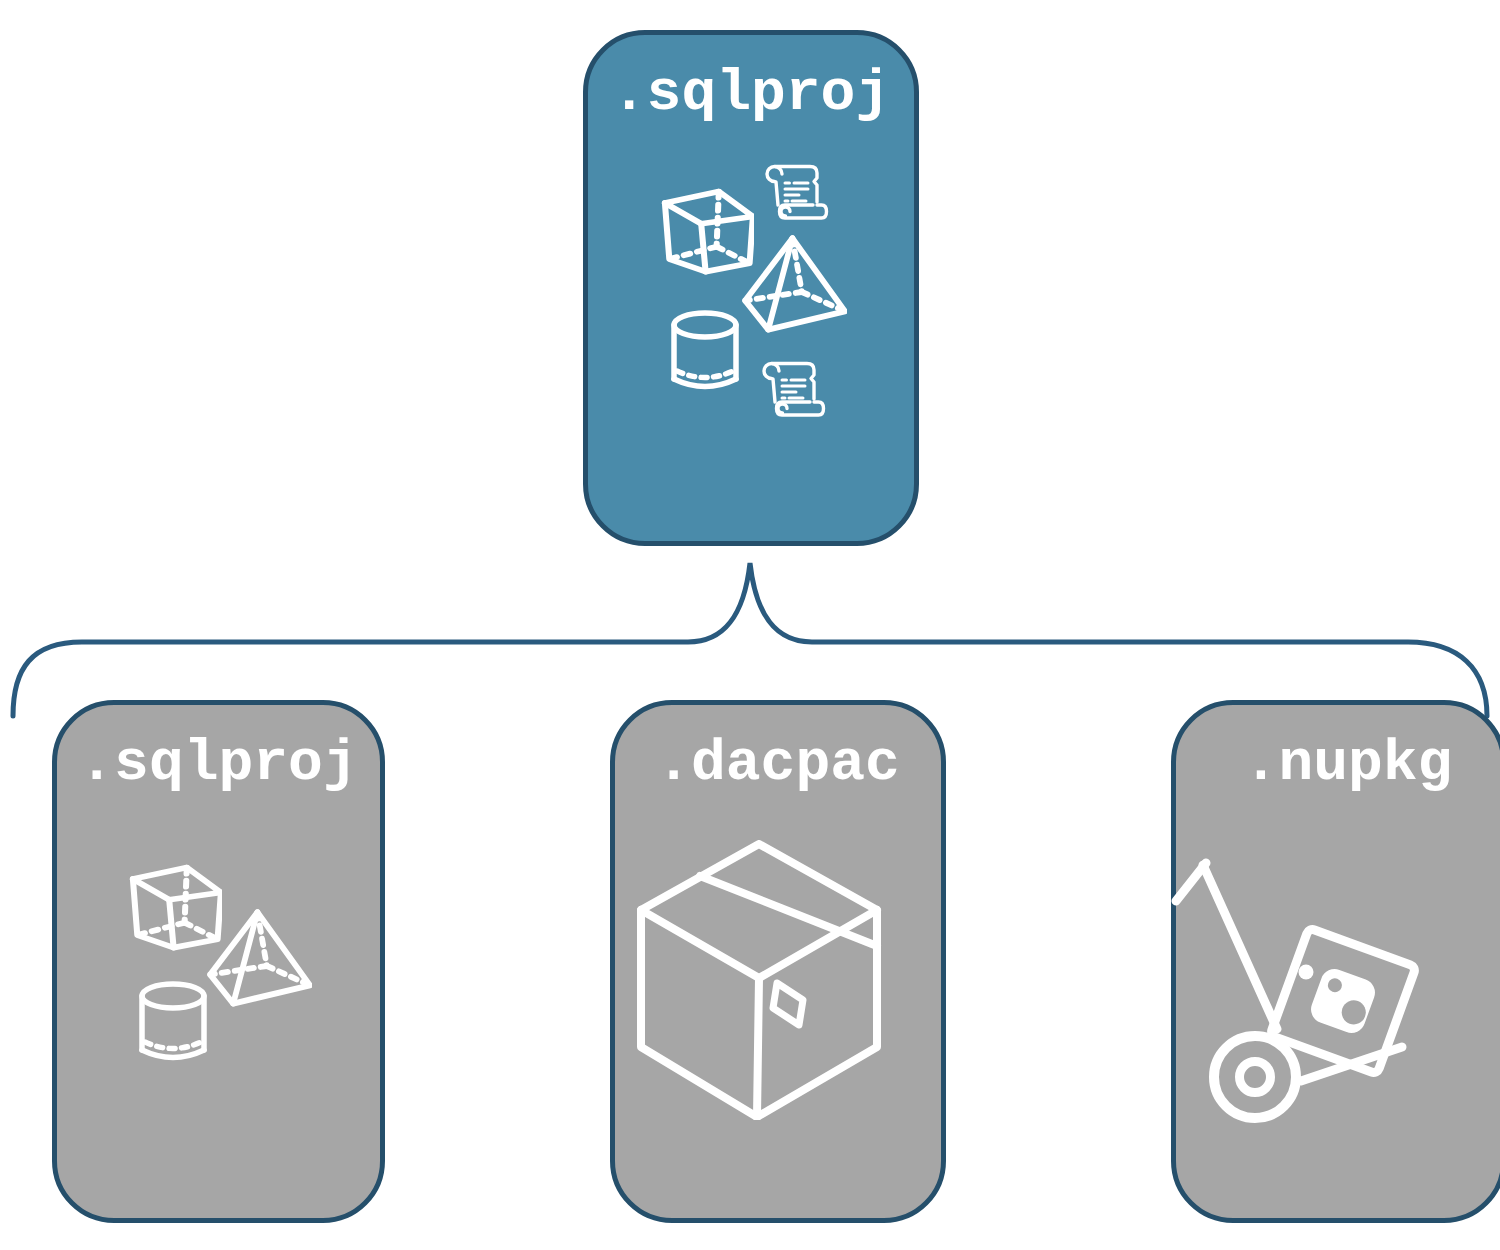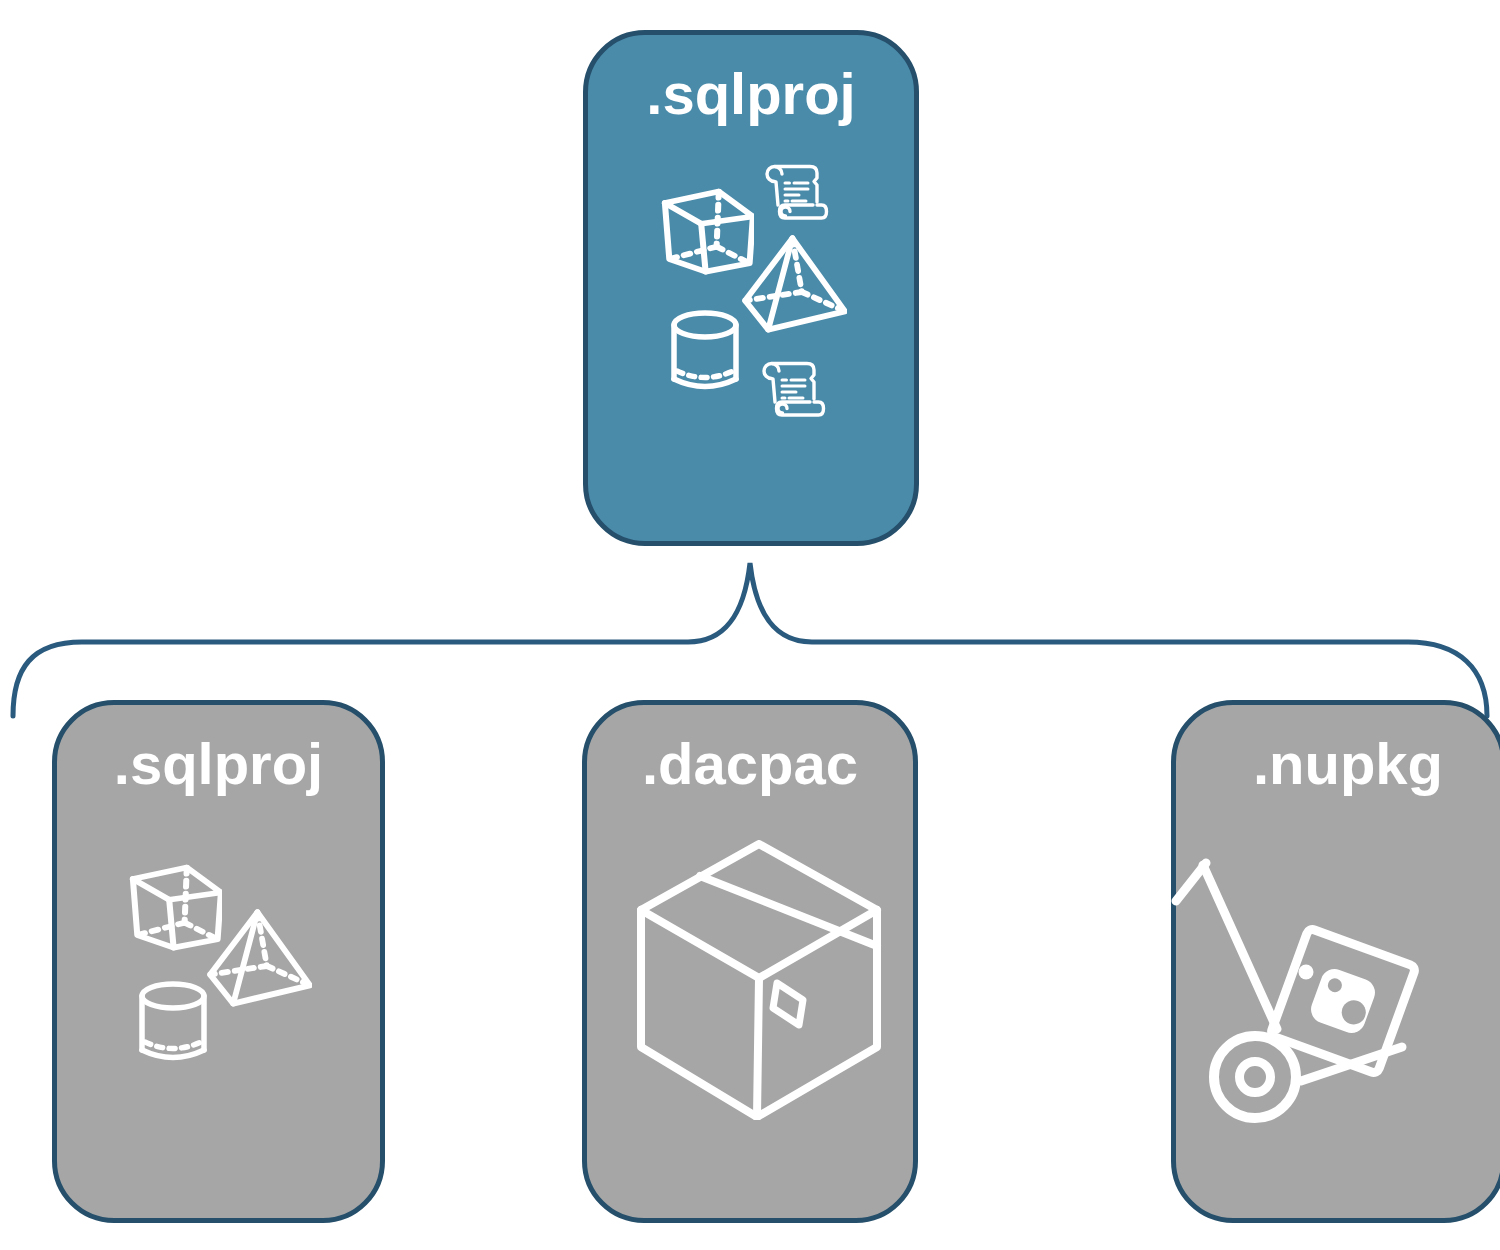--- a/index.html
+++ b/index.html
@@ -1,26 +1,26 @@
 <!DOCTYPE html>
 <html><head>
 <meta charset="utf-8">
 <style>
   html,body{margin:0;padding:0;background:#ffffff;}
   .canvas{
     position:relative;width:1500px;height:1250px;background:#ffffff;overflow:hidden;
-    font-family:Liberation Sans, sans-serif;
+    font-family:Liberation Mono, monospace;
   }
   .node{
     position:absolute;border:5px solid #254f6b;border-radius:62px;box-sizing:border-box;
   }
   .node.parent{left:583px;top:30px;width:336px;height:516px;background:#4a8baa;}
   .node.child{top:700px;height:523px;background:#a6a6a6;}
   .node.child.c0{left:52px;width:333px;}
-  .node.child.c1{left:582px;width:336px;}
+  .node.child.c1{left:610px;width:336px;}
   .node.child.c2{left:1171px;width:335px;padding-left:19px;}
   .node-title{
     margin-top:26px;text-align:center;color:#ffffff;font-size:58px;font-weight:700;
     letter-spacing:0px;line-height:1.15;
   }
   .icon{position:absolute;}
   .connector-label{
     position:absolute;left:812px;top:576px;color:#2c5a7c;font-size:50px;font-weight:700;
     white-space:nowrap;line-height:1;
   }

